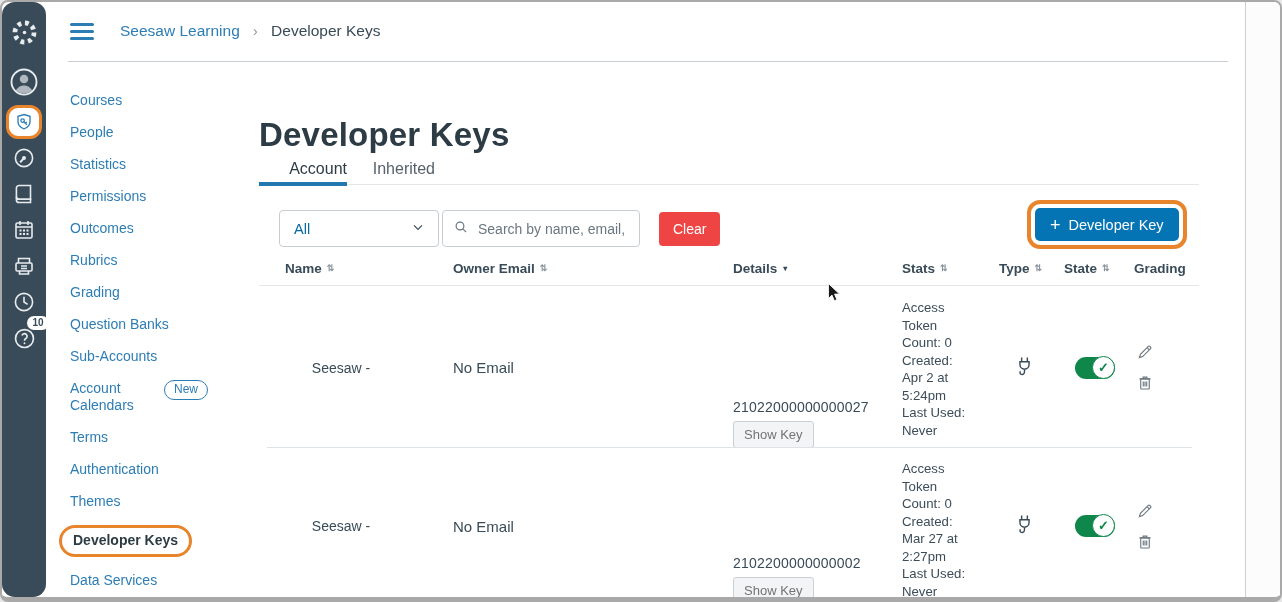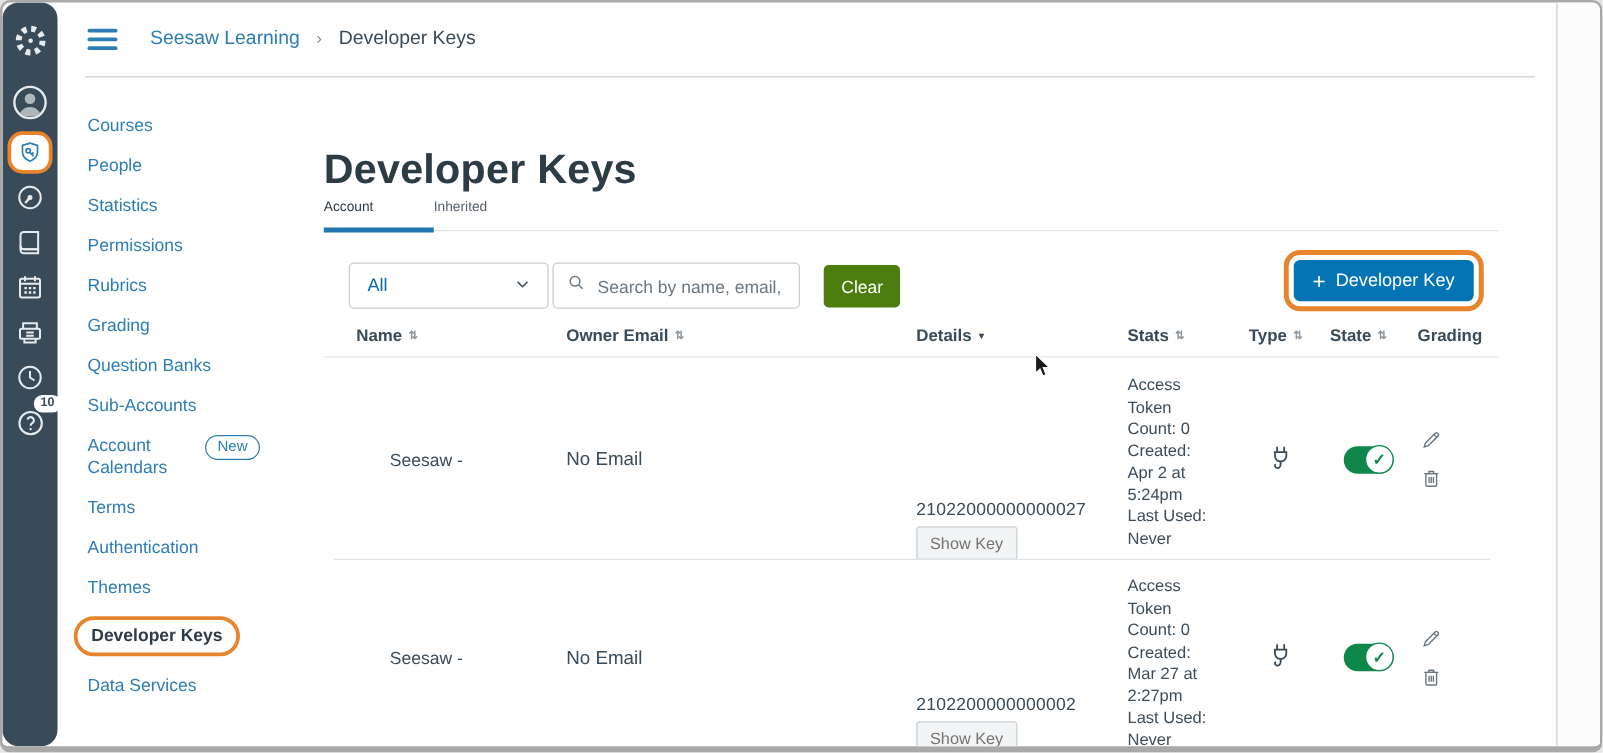--- a/index.html
+++ b/index.html
@@ -56,21 +56,21 @@
     display:inline-block; border:3px solid #E8842B; border-radius:17px;
     padding:4px 11px 5px; margin-left:-11px;
   }
   .active-ring .side-link { color:#2D3B45; font-weight:bold; }
 
   
   .main { position:absolute; left:257px; top:0; width:985px; height:100%; }
   .page-title { position:absolute; left:0; top:92px; font-size:33px; font-weight:bold; color:#2D3B45; letter-spacing:0.2px; }
 
   .tabs { position:absolute; left:0; top:155px; width:940px; height:28px; border-bottom:1px solid #E4E7EA; display:flex; }
-  .tab { width:88px; text-align:left; font-size:11px; cursor:pointer; position:relative; padding-top:3px; }
+  .tab { width:88px; text-align:right; font-size:16px; cursor:pointer; position:relative; padding-top:3px; }
   .tab.active { color:#2D3B45; font-weight:500; }
   .tab.inactive { color:#56616C; }
   .tab.active::after { content:""; position:absolute; left:0; right:0; bottom:-2px; height:4px; background:#2177AE; }
 
   .filter-row { position:absolute; left:0; top:205px; width:985px; height:48px; }
   .dropdown {
     position:absolute; left:20px; top:3px; width:160px; height:37px;
     border:1px solid #C7CDD1; border-radius:4px; background:#fff;
     display:flex; align-items:center; padding:0 12px 0 14px; font-size:14.5px; color:#0369a1; cursor:pointer;
   }
@@ -80,21 +80,21 @@
     border:1px solid #C7CDD1; border-radius:4px; background:#fff;
     display:flex; align-items:center; padding:0 8px 0 10px;
   }
   .searchbox input {
     border:none; outline:none; width:100%; font-size:14px; color:#394B58;
     font-family:"Liberation Sans", sans-serif; margin-left:7px; background:transparent;
   }
   .searchbox input::placeholder { color:#6B7780; opacity:1; }
   .btn-clear {
     position:absolute; left:400px; top:5px; height:34px; padding:0 14px;
-    background:#4d7c0f; color:#fff; border:none; border-radius:4px; font-size:14px;
+    background:#ef4444; color:#fff; border:none; border-radius:4px; font-size:14px;
     font-family:"Liberation Sans", sans-serif; cursor:pointer;
   }
   .add-ring { position:absolute; left:768px; top:-7px; border:4px solid #E8842B; border-radius:13px; padding:4px; }
   .btn-add {
     background:#0574B5; color:#fff; border:none; border-radius:5px; height:33px;
     padding:0 15px; font-size:14.5px; font-family:"Liberation Sans", sans-serif; cursor:pointer;
     display:flex; align-items:center;
   }
   .btn-add .plus { font-size:18px; font-weight:400; margin-right:8px; line-height:16px; }
 
@@ -233,20 +233,21 @@
     <span class="crumb-current">Developer Keys</span>
   </div>
   <div class="header-divider"></div>
 
   <nav class="sidebar">
     <ul>
       <li><span class="side-link">Courses</span></li>
       <li><span class="side-link">People</span></li>
       <li><span class="side-link">Statistics</span></li>
       <li><span class="side-link">Permissions</span></li>
+      <li><span class="side-link">Outcomes</span></li>
       <li><span class="side-link">Rubrics</span></li>
       <li><span class="side-link">Grading</span></li>
       <li><span class="side-link">Question Banks</span></li>
       <li><span class="side-link">Sub-Accounts</span></li>
       <li class="side-two-line">
         <span class="side-link">Account Calendars</span>
         <span class="new-badge">New</span>
       </li>
       <li><span class="side-link">Terms</span></li>
       <li><span class="side-link">Authentication</span></li>

